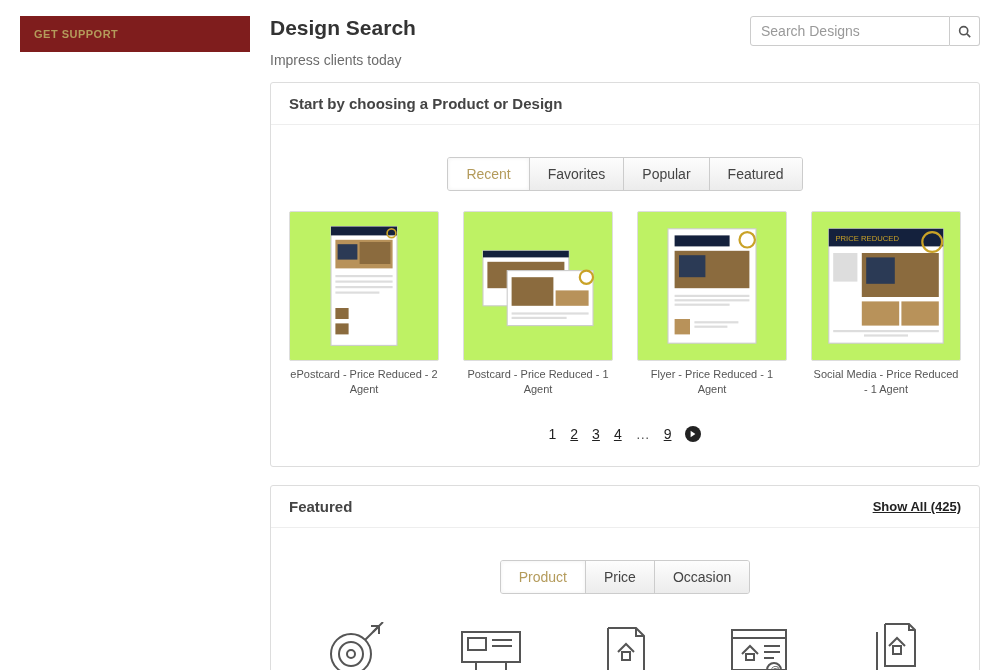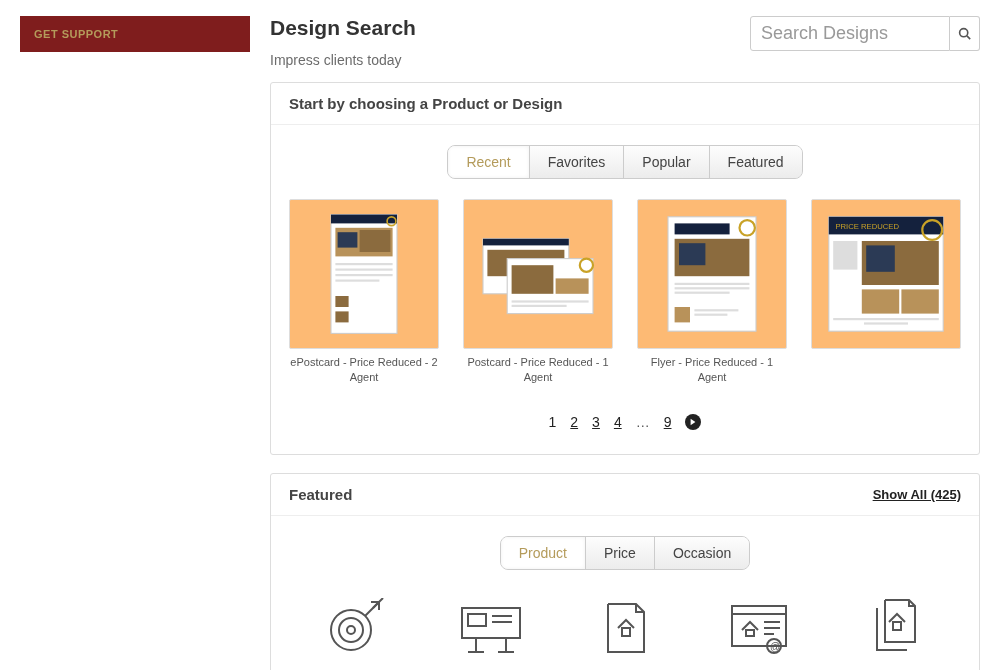--- a/index.html
+++ b/index.html
@@ -27,21 +27,21 @@
   }
   .main { flex: 1; min-width: 0; }
   .header-row { display: flex; justify-content: space-between; align-items: flex-start; margin-bottom: 14px; }
   .title-block h1 { font-size: 21px; font-weight: bold; color: #333; }
   .title-block .subtitle { font-size: 14px; color: #6c6c6c; margin-top: 12px; }
   .search-wrap { display: flex; }
   .search-input {
     border: 1px solid #ccc;
     border-radius: 3px 0 0 3px;
     padding: 6px 10px;
-    font-size: 18px;
+    font-size: 14px;
     width: 200px;
     color: #555;
   }
   .search-input::placeholder { color: #999; }
   .search-btn {
     border: 1px solid #ccc;
     border-left: none;
     background: #fff;
     border-radius: 0 3px 3px 0;
     width: 30px;
@@ -63,24 +63,24 @@
     color: #444;
     display:flex;
     justify-content:space-between;
     align-items:center;
   }
   .panel-body { padding: 16px 18px 24px; text-align:center; }
   .showall { font-size:13px; font-weight:bold; color:#222; text-decoration:underline; cursor:pointer; }
   .tabbar {
     display: inline-flex;
     border: 1px solid #ccc;
-    border-radius: 8px;
+    border-radius: 3px;
     overflow: hidden;
     background: linear-gradient(#fdfdfd,#ececec);
-    margin: 4px auto 20px;
+    margin: 16px auto 20px;
   }
   .tabbar .tab {
     padding: 8px 18px;
     font-size: 14px;
     color: #444;
     cursor: pointer;
     border-right: 1px solid #ccc;
     background: linear-gradient(#fdfdfd,#ececec);
   }
   .tabbar .tab:last-child { border-right: none; }
@@ -89,21 +89,21 @@
     color: #b49b5b;
     box-shadow: inset 0 0 4px rgba(0,0,0,0.06);
   }
   .thumb-row { display:flex; gap:24px; justify-content:center; margin-bottom:28px;}
   .thumb-item { width:150px; }
   .thumb-box {
     border:1px solid #ddd;
     border-radius:2px;
     width:150px; height:150px;
     display:flex; align-items:center; justify-content:center;
-    background:#fdba74;
+    background:#bef264;
     cursor:pointer;
     padding:8px;
   }
   .thumb-label { font-size:11px; color:#555; text-align:center; margin-top:6px; line-height:1.4;}
   .pager { display:flex; gap:14px; justify-content:center; align-items:center; font-size:14px;}
   .pager .pg { color:#222; text-decoration:underline; cursor:pointer; }
   .pager .pg.current { text-decoration:none; font-weight:normal; cursor:default;}
   .pager .dots { color:#555; }
   .pager .next {
     width:16px;height:16px;border-radius:50%;background:#222;color:#fff;
@@ -226,20 +226,21 @@
                   <rect x="12" y="30" width="22" height="26" fill="#ddd"></rect>
                   <rect x="38" y="30" width="70" height="40" fill="#8b6b3e"></rect>
                   <rect x="42" y="34" width="26" height="24" fill="#2b3a55"></rect>
                   <rect x="38" y="74" width="34" height="22" fill="#b8925a"></rect>
                   <rect x="74" y="74" width="34" height="22" fill="#b8925a"></rect>
                   <rect x="12" y="100" width="96" height="2" fill="#ddd"></rect>
                   <rect x="40" y="104" width="40" height="2" fill="#ddd"></rect>
                 </svg>
               </div>
             </div>
+            <div class="thumb-label">Social Media - Price Reduced - 1 Agent</div>
           </div>
         </div>
 
         <div class="pager">
           <span class="pg current">1</span>
           <span class="pg">2</span>
           <span class="pg">3</span>
           <span class="pg">4</span>
           <span class="dots">…</span>
           <span class="pg">9</span>

